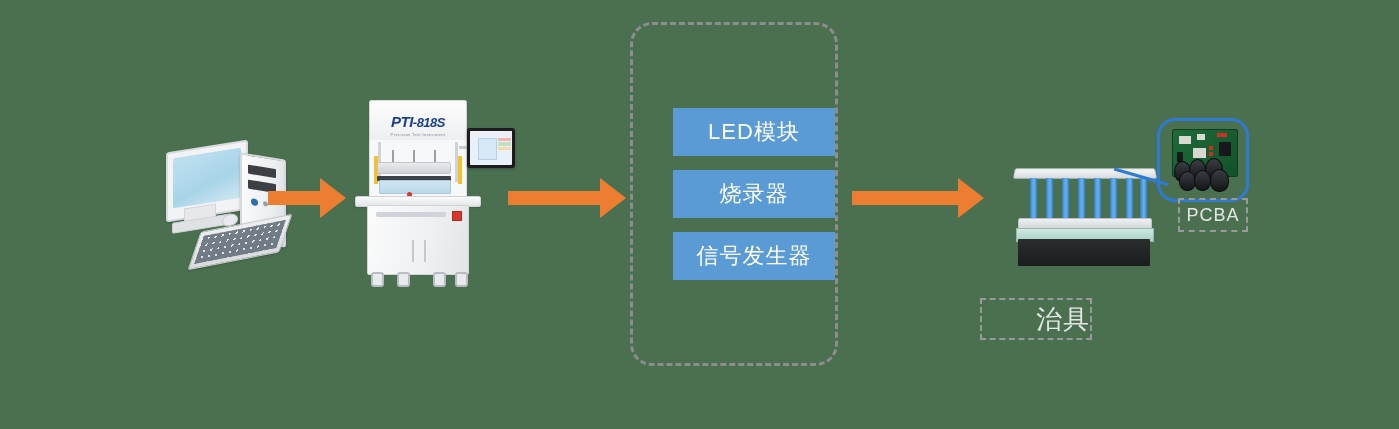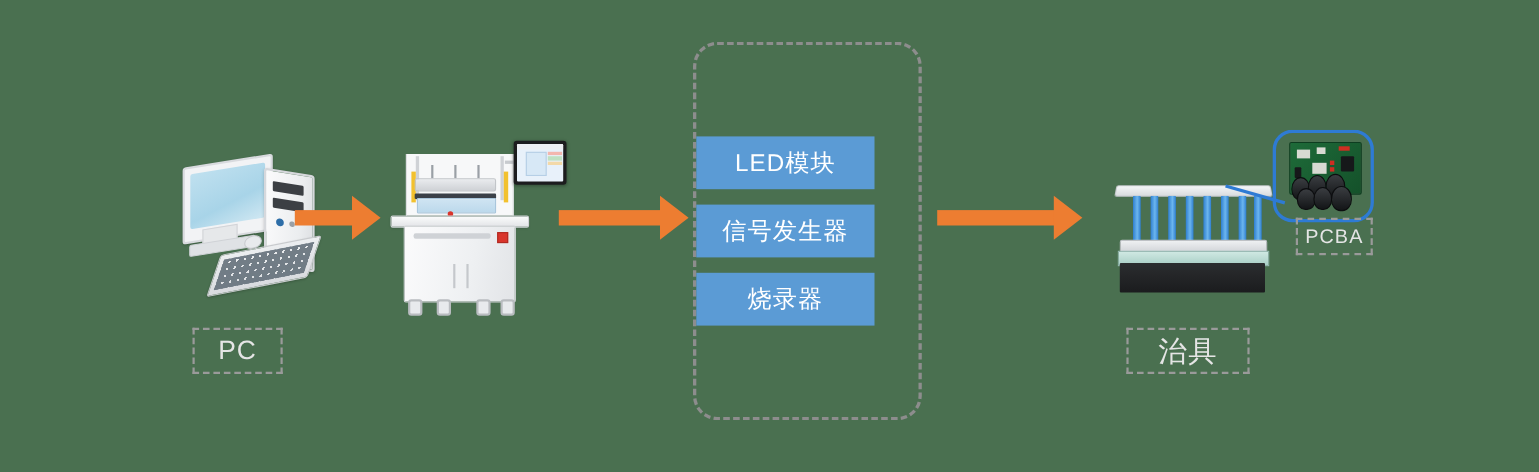--- a/index.html
+++ b/index.html
@@ -183,24 +183,24 @@
   .ms-panel{position:absolute;left:18%;top:20%;width:42%;bottom:14%;background:#d7e8f6;border:1px solid #b6cfe6;}
   .ms-right{position:absolute;right:2%;top:20%;width:32%;height:10%;background:#f3b6ae;}
   .ms-right2{position:absolute;right:2%;top:33%;width:32%;height:10%;background:#bfe0c2;}
   .ms-right3{position:absolute;right:2%;top:46%;width:32%;height:10%;background:#f3d9a8;}
   .m-arm{
     position:absolute;left:104px;top:46px;width:10px;height:3px;background:#c8cbcf;
   }
 
   
   #module-panel{
-    position:absolute;left:630px;top:38px;width:208px;height:344px;
+    position:absolute;left:630px;top:22px;width:208px;height:344px;
     border:3px dashed #8d8d8d;border-radius:22px;
     box-sizing:border-box;
-    display:flex;flex-direction:column;align-items:flex-start;
+    display:flex;flex-direction:column;align-items:flex-end;
     justify-content:center;gap:14px;
   }
   .module-box{
     width:162px;height:48px;
     background:#5b9bd5;
     display:flex;align-items:center;justify-content:center;
     color:#ffffff;font-size:22px;letter-spacing:1px;
   }
 
   
@@ -256,21 +256,21 @@
     border:1px solid #0c0d0f;
   }
   .callout-tail{
     position:absolute;left:-48px;top:62px;width:56px;height:3px;
     background:#2e7bd4;transform:rotate(16deg);transform-origin:right center;
   }
 
   
   #pc-caption{left:175px;top:298px;width:82px;height:42px;font-size:24px;}
   #m818-caption{left:358px;top:298px;width:124px;height:42px;font-size:24px;}
-  #fixture-caption{left:1024px;top:298px;width:112px;height:42px;font-size:26px;}
+  #fixture-caption{left:980px;top:298px;width:112px;height:42px;font-size:26px;justify-content:flex-end;}
   #pcba-caption{left:1178px;top:198px;width:70px;height:34px;font-size:18px;}
 </style>
 </head>
 <body>
 
 <div class="stage">
 
   <div id="pc-group">
     <div class="pc-monitor">
       <div class="pc-screen"></div>
@@ -282,30 +282,33 @@
       <div class="pc-bay b2"></div>
       <div class="pc-dot"></div>
       <div class="pc-dot2"></div>
     </div>
     <div class="pc-mouse"></div>
     <div class="pc-keyboard">
       <div class="kb-keys"></div>
     </div>
   </div>
 
-  <div class="caption-box" id="pc-caption">
-    <span>PC</span>
-  </div>
 
   <div class="arrow" style="left:268px;top:178px;width:78px;">
     <div class="shaft" style="width:54px;"></div>
     <div class="head" style="left:52px;"></div>
   </div>
 
   <div id="m818-group">
+    <div class="m-head">
+      <div class="m-logo">
+        <span>PTI</span><span class="suffix">-818S</span>
+      </div>
+      <div class="m-sub">Precision Test Instrument</div>
+    </div>
 
     <div class="m-frame">
       <div class="m-post" style="left:8px;"></div>
       <div class="m-post" style="left:85px;"></div>
       <div class="m-yellow" style="left:4px;"></div>
       <div class="m-yellow" style="left:88px;"></div>
       <div class="m-pin" style="left:22px;"></div>
       <div class="m-pin" style="left:43px;"></div>
       <div class="m-pin" style="left:64px;"></div>
       <div class="m-rail"></div>
@@ -342,24 +345,24 @@
   <div class="arrow" style="left:508px;top:178px;width:118px;">
     <div class="shaft" style="width:94px;"></div>
     <div class="head" style="left:92px;"></div>
   </div>
 
   <div id="module-panel">
     <div class="module-box">
       <span>LED模块</span>
     </div>
     <div class="module-box">
+      <span>烧录器</span>
+    </div>
+    <div class="module-box">
       <span>信号发生器</span>
-    </div>
-    <div class="module-box">
-      <span>烧录器</span>
     </div>
   </div>
 
   <div class="arrow" style="left:852px;top:178px;width:132px;">
     <div class="shaft" style="width:108px;"></div>
     <div class="head" style="left:106px;"></div>
   </div>
 
   <div id="fixture-group">
     <div class="fx-toprail"></div>

